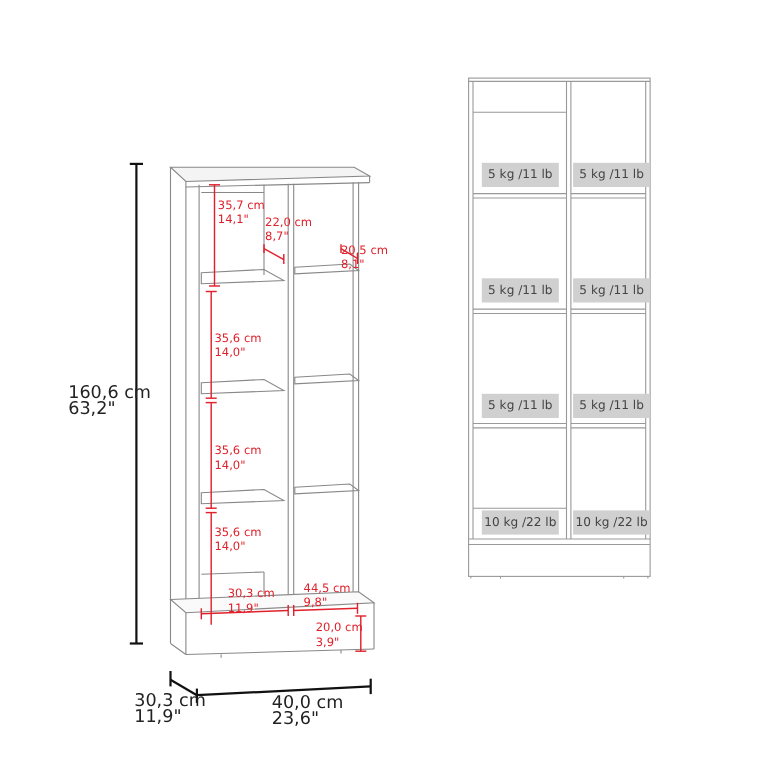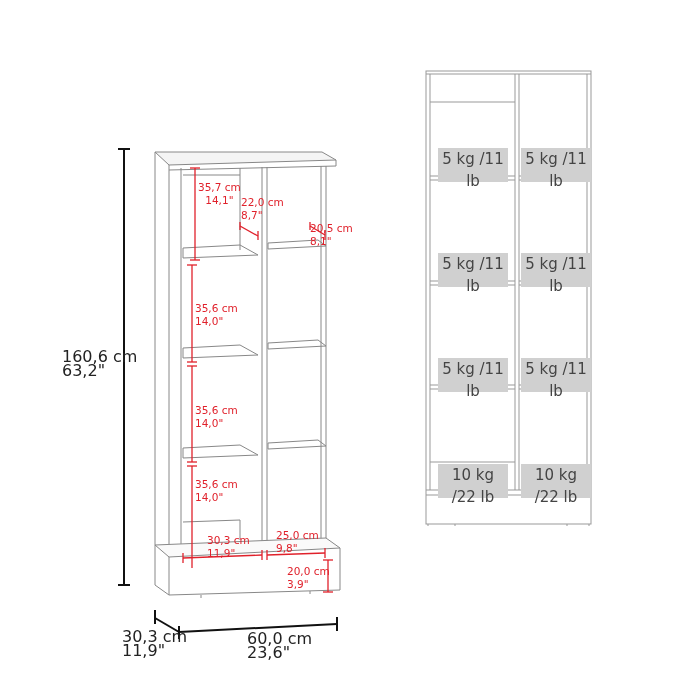--- a/index.html
+++ b/index.html
@@ -1,21 +1,21 @@
 <!DOCTYPE html>
 <html><head>
 <meta charset="utf-8">
 <style>
   html,body{margin:0;padding:0;background:#fff;}
   #stage{position:relative;width:700px;height:700px;background:#fff;overflow:hidden;font-family:"DejaVu Sans","Liberation Sans",sans-serif;}
   svg{position:absolute;left:0;top:0;}
   .lbl{position:absolute;font-size:16px;line-height:14px;white-space:nowrap;}
   .blk{color:#222;}
   .red{color:#e0212b;font-size:10.5px;line-height:13px;}
-  .load{position:absolute;background:#d0d0d0;color:#444;font-size:15px;text-align:center;line-height:22px;height:34px;}
+  .load{position:absolute;background:#d0d0d0;color:#444;font-size:11px;text-align:center;line-height:22px;height:22px;}
 </style>
 </head>
 <body>
 
 <div id="stage">
   <svg width="700" height="700" viewBox="0 0 700 700">
 
     <g stroke="#888" stroke-width="1" fill="none">
 
       <polygon points="155,152 322,152 336,160 169,165" fill="#f4f4f4"></polygon>
@@ -129,25 +129,25 @@
 
   <div class="lbl blk" style="left:62px;top:350px;">
     <div>160,6 cm</div>
     <div>63,2"</div>
   </div>
   <div class="lbl blk" style="left:122px;top:630px;">
     <div>30,3 cm</div>
     <div>11,9"</div>
   </div>
   <div class="lbl blk" style="left:247px;top:632px;">
-    <div>60,0 cm</div>
+    <div>40,0 cm</div>
     <div>23,6"</div>
   </div>
 
-  <div class="lbl red" style="left:198px;top:181px;text-align:center;">
+  <div class="lbl red" style="left:198px;top:181px;">
     <div>35,7 cm</div>
     <div>14,1"</div>
   </div>
   <div class="lbl red" style="left:195px;top:302px;">
     <div>35,6 cm</div>
     <div>14,0"</div>
   </div>
   <div class="lbl red" style="left:195px;top:404px;">
     <div>35,6 cm</div>
     <div>14,0"</div>
@@ -162,21 +162,21 @@
   </div>
   <div class="lbl red" style="left:310px;top:222px;">
     <div>20,5 cm</div>
     <div>8,1"</div>
   </div>
   <div class="lbl red" style="left:207px;top:534px;">
     <div>30,3 cm</div>
     <div>11,9"</div>
   </div>
   <div class="lbl red" style="left:276px;top:529px;">
-    <div>25,0 cm</div>
+    <div>44,5 cm</div>
     <div>9,8"</div>
   </div>
   <div class="lbl red" style="left:287px;top:565px;">
     <div>20,0 cm</div>
     <div>3,9"</div>
   </div>
 
   <div class="load" style="left:438px;top:148px;width:70px;">5 kg /11 lb</div>
   <div class="load" style="left:521px;top:148px;width:70px;">5 kg /11 lb</div>
   <div class="load" style="left:438px;top:253px;width:70px;">5 kg /11 lb</div>

